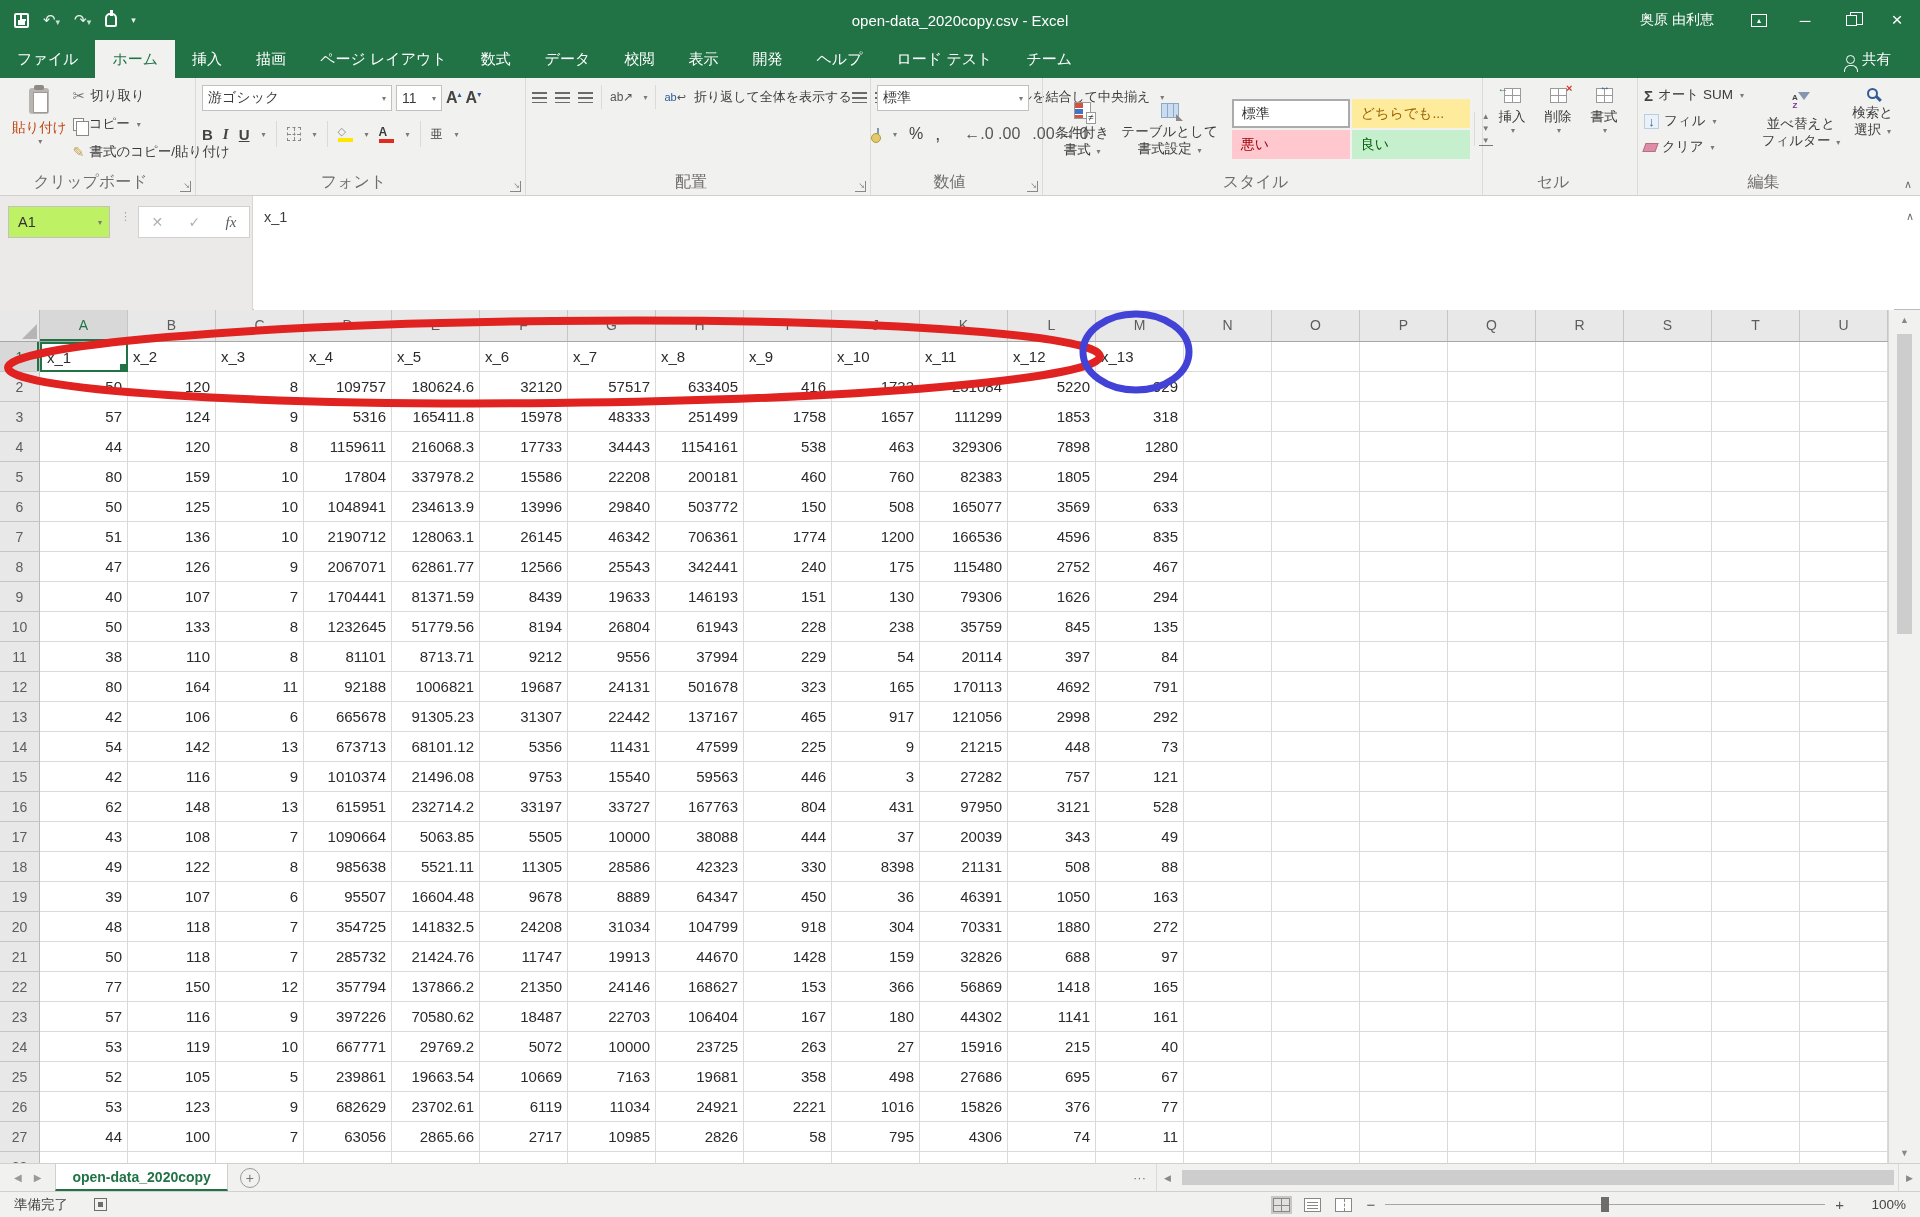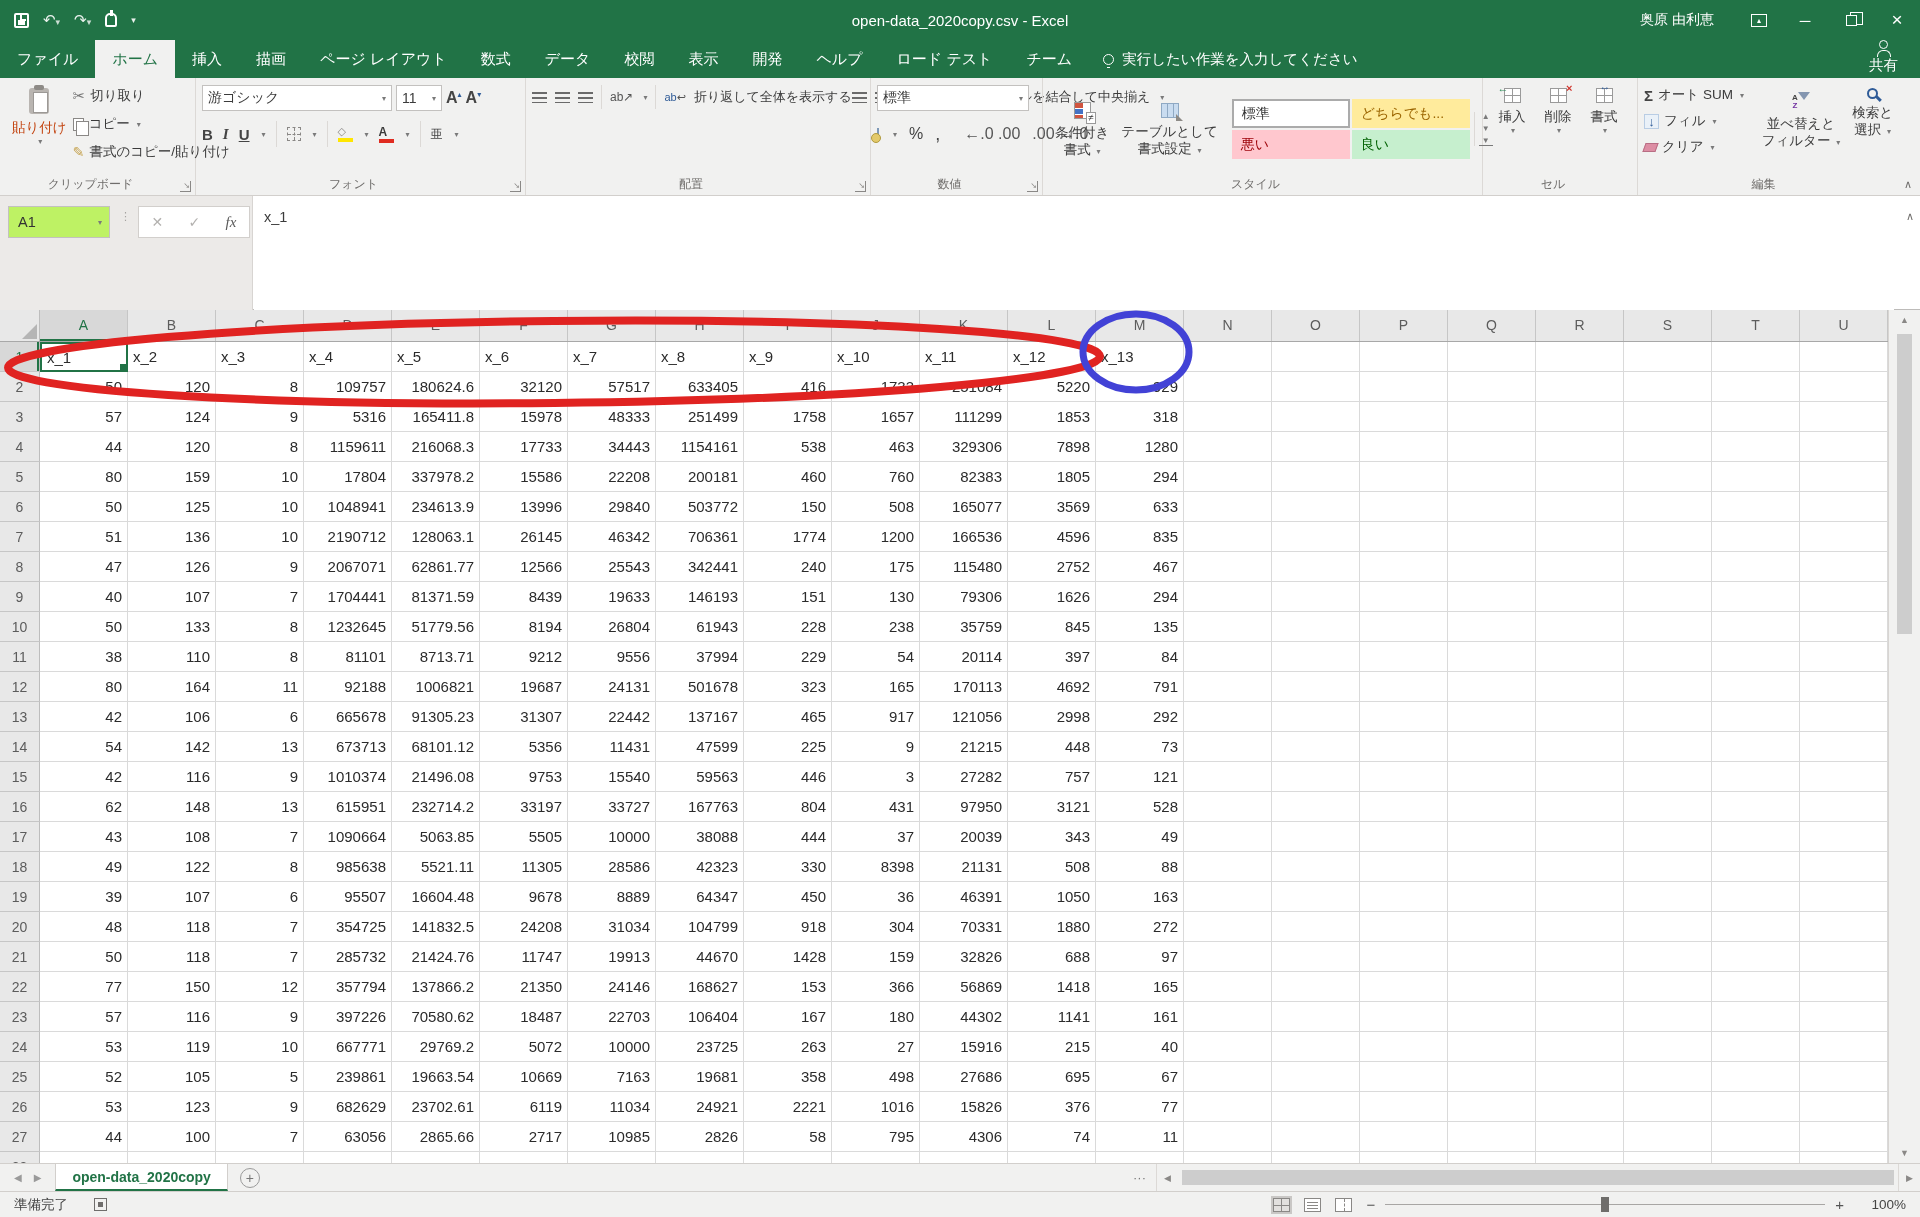--- a/index.html
+++ b/index.html
@@ -26,28 +26,28 @@
   .i-restore:before { content:""; position:absolute; top:-4px; left:3px; width:11px; height:11px; border:1px solid #fff; }
   .i-restore:after { content:""; position:absolute; inset:0; background:#217346; border:1px solid #fff; margin:-1px; }
 
   
   .tabrow { position:absolute; top:40px; left:0; right:0; height:38px; background:#217346; display:flex; align-items:stretch; color:#fff; }
   .tab { padding:0 17px; font-size:15px; display:flex; align-items:center; cursor:default; white-space:nowrap; }
   .tab.active { background:#f1f1f0; color:#217346; }
   .tellme { display:flex; align-items:center; gap:8px; margin-left:14px; font-size:14.5px; }
   .i-bulb { width:11px; height:11px; border:1.5px solid #fff; border-radius:50%; position:relative; display:inline-block; }
   .i-bulb:after { content:""; position:absolute; left:2.5px; bottom:-4px; width:3px; height:3px; border-bottom:1.5px solid #fff; }
-  .share { margin-left:auto; display:flex; align-items:center; gap:7px; padding-right:22px; font-size:14.5px;flex-direction:column; }
+  .share { margin-left:auto; display:flex; align-items:center; gap:7px; padding-right:29px; font-size:14.5px; }
   .i-person { width:9px; height:9px; border:1.5px solid #fff; border-radius:50%; position:relative; display:inline-block; }
   .i-person:after { content:""; position:absolute; top:9px; left:-3px; width:12px; height:6px; border:1.5px solid #fff; border-bottom:none; border-radius:6px 6px 0 0; }
 
   
   .ribbon { position:absolute; top:78px; left:0; right:0; height:118px; background:#f1f1f0; border-bottom:1px solid #d2cfcc; display:flex; color:#3b3b3b; }
   .rgroup { position:relative; border-right:1px solid #dcd9d6; padding:4px 4px 20px 6px; flex:none; }
-  .glabel { position:absolute; bottom:2px; left:0; right:14px; text-align:center; font-size:12px; color:#6f6d6b; white-space:nowrap; }
+  .glabel { position:absolute; bottom:2px; left:0; right:14px; text-align:center; font-size:16px; color:#6f6d6b; white-space:nowrap; }
   .launcher { position:absolute; bottom:3px; right:4px; width:11px; height:11px; border-right:1px solid #8a8886; border-bottom:1px solid #8a8886; font-size:8px; color:#8a8886; line-height:9px; text-align:right; }
   .gbody { display:flex; height:94px; }
   .sbtn { display:flex; align-items:center; gap:5px; font-size:13.5px; height:28px; white-space:nowrap; color:#3b3b3b; }
   .dd { font-size:8px; color:#7a7a7a; margin-left:2px; }
   .bigbtn { display:flex; flex-direction:column; align-items:center; justify-content:flex-start; padding:4px 6px; font-size:13.5px; text-align:center; line-height:1.25; white-space:nowrap; }
   .bigbtn .bb-ico { margin:2px 0 6px; }
   .stack { display:flex; flex-direction:column; justify-content:flex-start; }
 
   .i-clip { width:20px; height:26px; background:#b9b5b1; border-radius:3px; position:relative; }
   .i-clip:before { content:""; position:absolute; top:-3px; left:5px; width:10px; height:5px; background:#8d8a86; border-radius:2px; }
@@ -217,24 +217,20 @@
         <div class="tab">ページ レイアウト</div>
         <div class="tab">数式</div>
         <div class="tab">データ</div>
         <div class="tab">校閲</div>
         <div class="tab">表示</div>
         <div class="tab">開発</div>
         <div class="tab">ヘルプ</div>
         <div class="tab">ロード テスト</div>
         <div class="tab">チーム</div>
       </div>
-    <div class="tellme">
-      <span class="i-bulb"></span>
-      <span>実行したい作業を入力してください</span>
-    </div>
     <div class="share">
       <span class="i-person"></span>
       <span>共有</span>
     </div>
   </div>
 
   <div class="ribbon">
 
     <div class="rgroup" style="width:196px">
       <div class="gbody">

